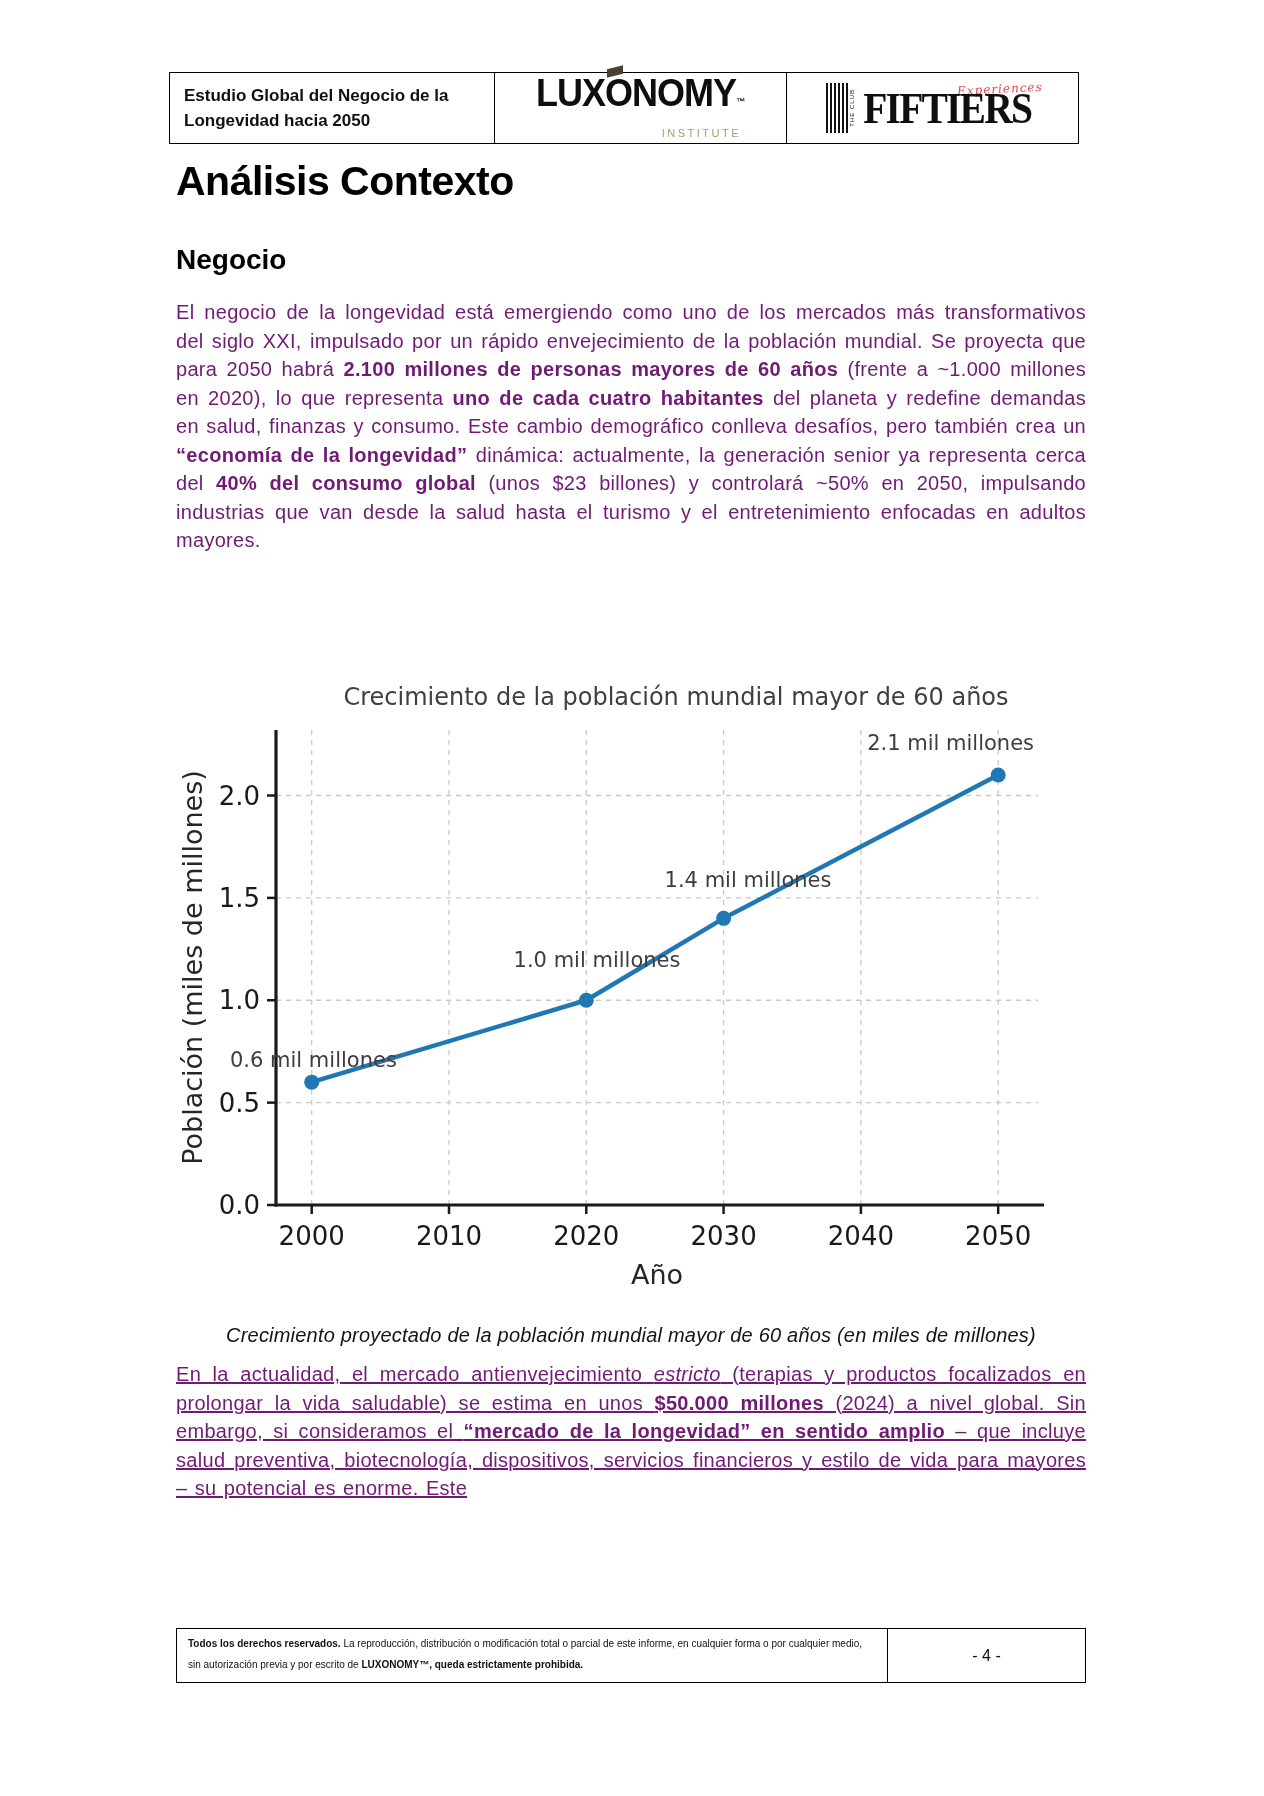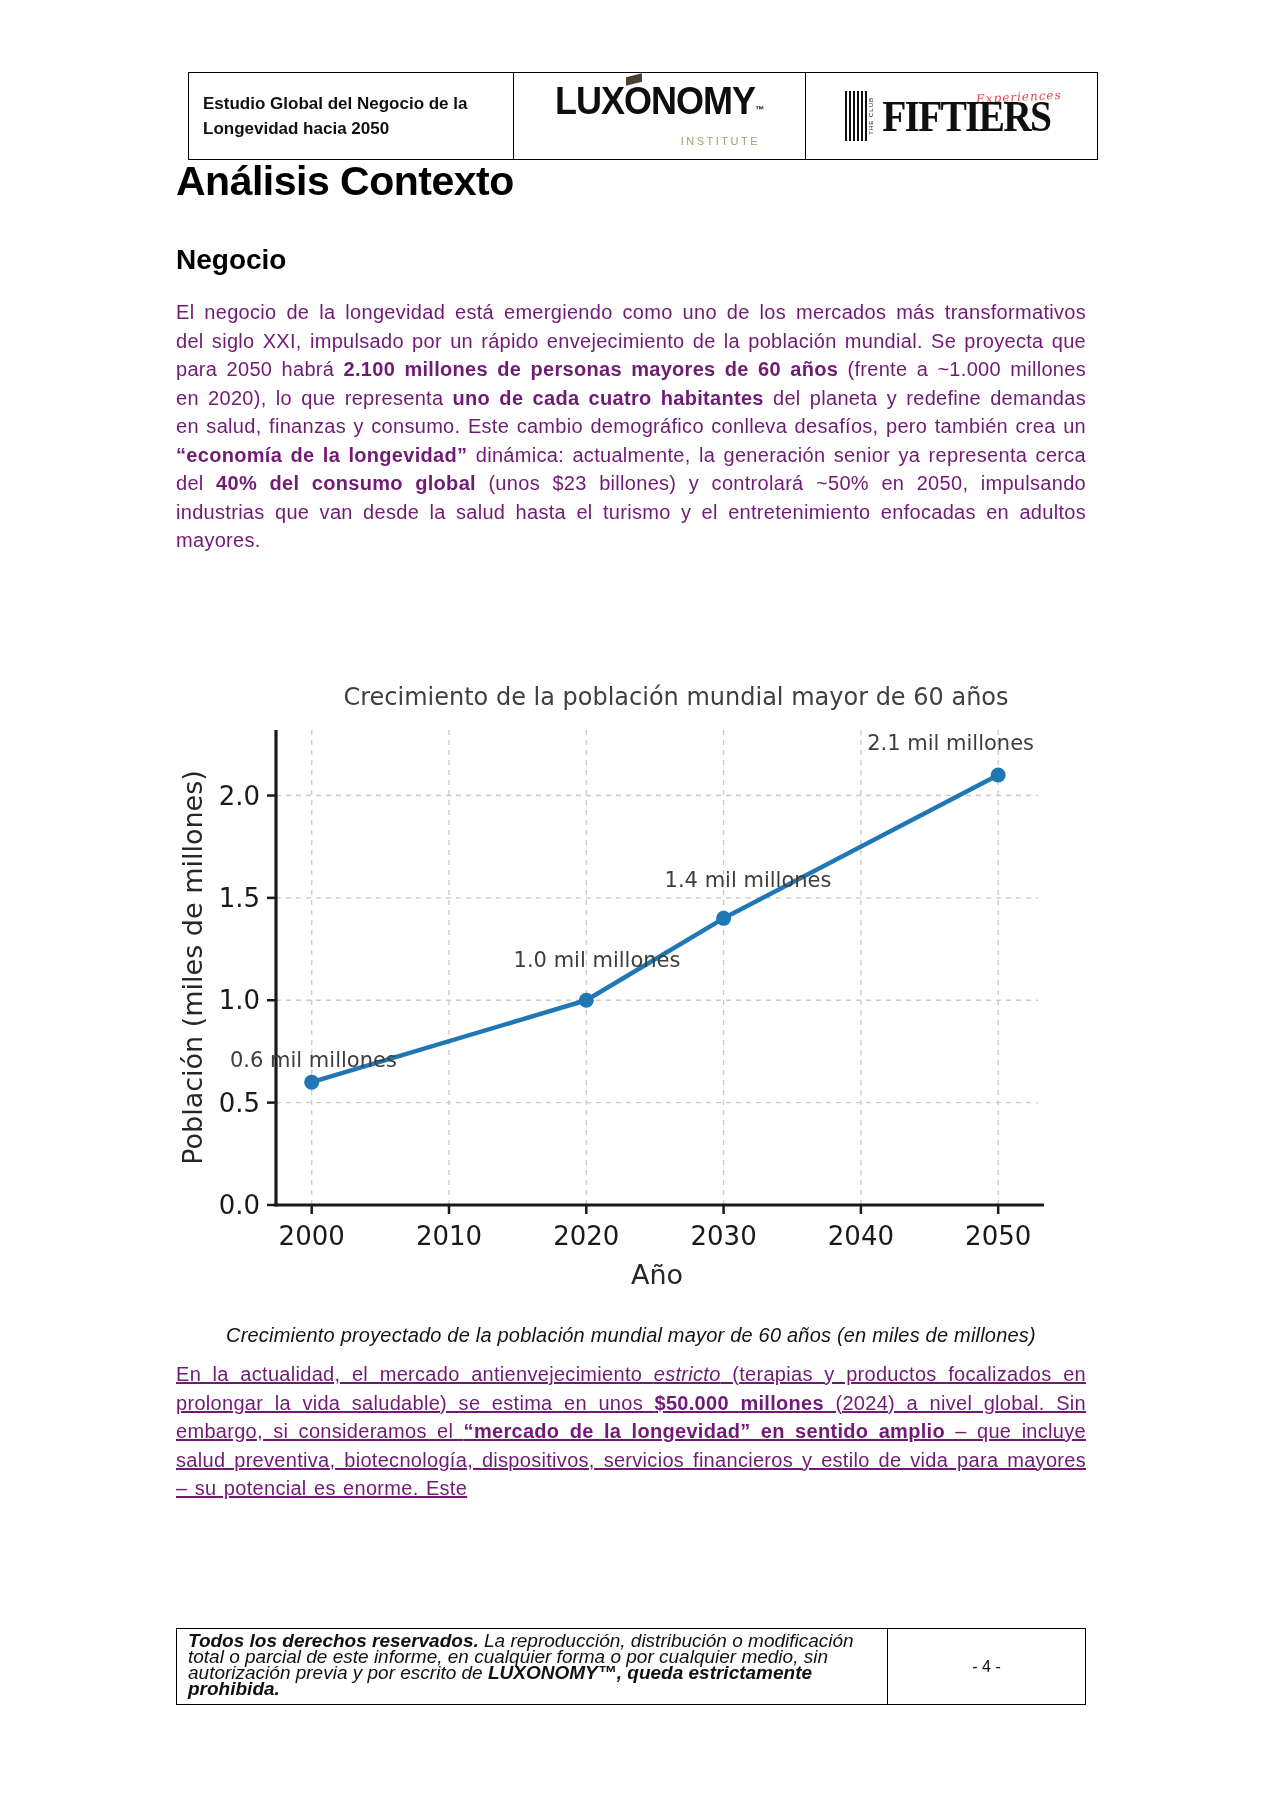--- a/index.html
+++ b/index.html
@@ -1,19 +1,19 @@
 <!DOCTYPE html>
 <html><head>
 <meta charset="utf-8">
 <style>
   html,body{margin:0;padding:0;background:#ffffff;}
   .page{position:relative;width:1264px;height:1796px;background:#fff;overflow:hidden;
         font-family:"Liberation Sans",sans-serif;color:#131313;}
   
-  .header-box{position:absolute;top:72px;left:188px;width:910px;height:88px;display:flex;
+  .header-box{position:absolute;top:72px;left:169px;width:910px;height:72px;display:flex;
               border:1.6px solid #000;box-sizing:border-box;}
   .hcell{box-sizing:border-box;border-right:1.6px solid #000;display:flex;align-items:center;justify-content:center;}
   .hcell:last-child{border-right:none;}
   .hcell-title{width:326px;justify-content:flex-start;padding:0 14px;font-size:17px;line-height:25px;font-weight:700;color:#101010;}
   .hcell-lux{width:292px;align-items:center;}
   .hcell-fif{width:292px;}
   .lux-logo{text-align:center;}
   .lux-word{font-weight:700;font-size:36px;letter-spacing:-1px;color:#0e0e0e;line-height:34px;transform:scaleY(1.06);}
   .lux-o{position:relative;display:inline-block;}
   .lux-flag{position:absolute;left:2px;top:-8px;width:16px;height:8px;background:#4a4132;transform:skewY(-13deg);}
@@ -32,27 +32,27 @@
   .h2{position:absolute;top:244px;left:176px;width:910px;font-size:28px;font-weight:700;color:#000;}
   .body-text{position:absolute;left:176px;width:910px;margin:0;font-size:20px;line-height:28.5px;
              text-align:justify;letter-spacing:0.3px;word-spacing:1.5px;color:#701a75;}
   .p1{top:298px;}
   .p2{top:1360px;text-decoration:underline;}
   .seg-b{font-weight:700;}
   .seg-i{font-style:italic;}
   
   .chart-wrap{position:absolute;top:600px;left:176px;width:910px;height:700px;}
   
-  .caption{position:absolute;top:1320px;left:176px;width:910px;font-style:italic;
+  .caption{position:absolute;top:1320px;left:176px;width:910px;text-align:center;font-style:italic;
            font-size:20px;line-height:31px;letter-spacing:0.2px;color:#131313;}
   .caption-inner{max-width:810px;margin:0 auto;}
   
   .footer-box{position:absolute;top:1628px;left:176px;width:910px;display:flex;border:1.6px solid #000;box-sizing:border-box;}
   .footer-left{box-sizing:border-box;width:711px;border-right:1.6px solid #000;padding:4px 11px 7px;
-               font-size:19px;line-height:16px;color:#101010;font-style:italic;}
+               font-size:10px;line-height:21px;color:#101010;}
   .footer-right{flex:1;display:flex;align-items:center;justify-content:center;font-size:16px;color:#101010;}
 </style>
 </head>
 <body>
 
 <div class="page">
 
   <div class="header-box">
     <div class="hcell hcell-title">
       <span>Estudio Global del Negocio de la Longevidad hacia 2050</span>

